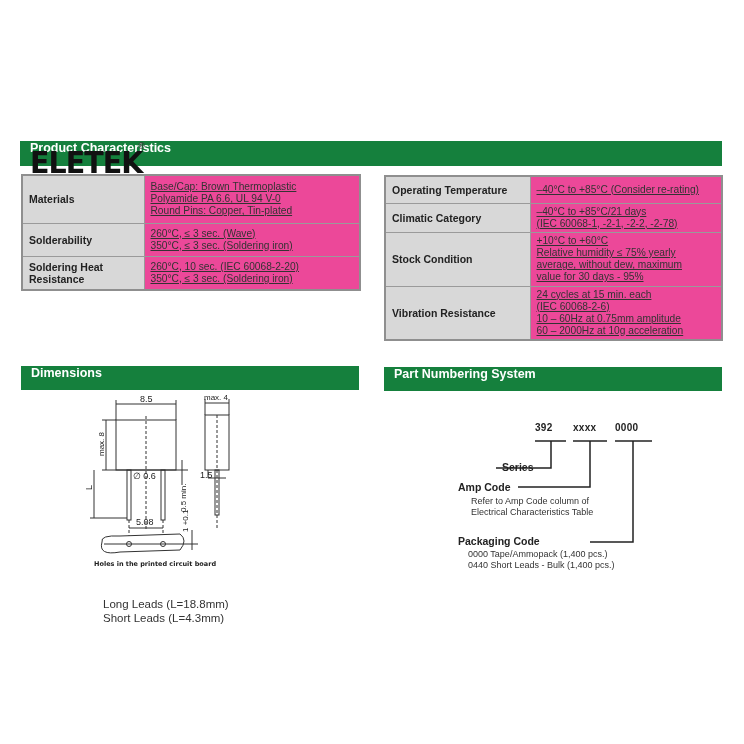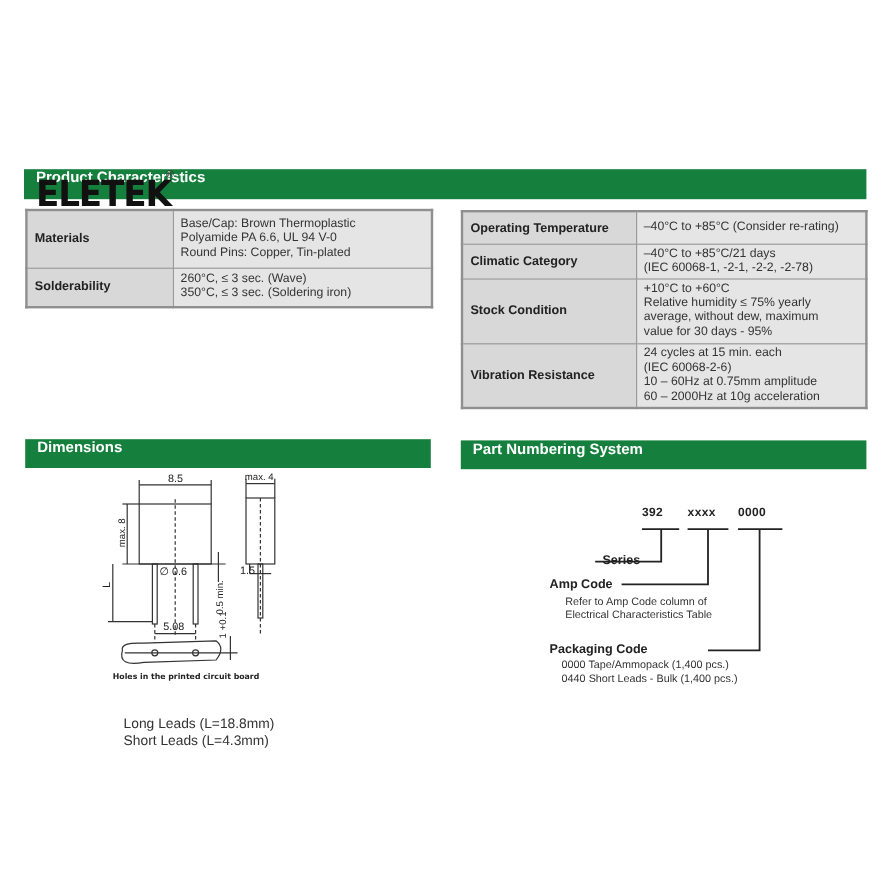--- a/index.html
+++ b/index.html
@@ -18,21 +18,21 @@
       font-size: 30px; font-weight: bold; color: #111; letter-spacing: -1px; line-height: 1;
       transform: scaleX(0.95); transform-origin: left top;
     }
     .watermark .reg { position: absolute; left: 113px; top: -6px; font-size: 9px; font-weight: normal; color: #333; }
     table.spec {
       position: absolute; border-collapse: collapse; font-size: 10.2px; line-height: 12px;
       border: 2px solid #8f8f8f;
     }
     table.spec td { border: 1px solid #9a9a9a; vertical-align: middle; padding: 2px 6px; }
     table.spec td.lbl { background: #d8d8d8; font-weight: bold; font-size: 10.5px; color: #222; }
-    table.spec td.val { background: #e5e5e5; color: #333; }
+    table.spec td.val { background: #ec4899; color: #333; text-decoration: underline; }
     .val div { white-space: nowrap; }
     .caption { font-size: 6.5px; color: #222; font-weight: bold; font-family: "DejaVu Sans", sans-serif; }
     .leads { font-size: 11.5px; color: #333; line-height: 14px; }
     .pn-code { font-weight: bold; font-size: 10px; color: #222; letter-spacing: 0.3px; text-align: right; }
     .pn-label { font-weight: bold; font-size: 10.5px; color: #222; }
     .pn-desc { font-size: 9px; color: #333; line-height: 11px; }
   </style>
 </head>
 <body>
 
@@ -60,20 +60,30 @@
       <div>Polyamide PA 6.6, UL 94 V-0</div>
       <div>Round Pins: Copper, Tin-plated</div>
     </td>
   </tr>
   <tr style="height:33px;">
     <td class="lbl">
           <div>Solderability</div>
         </td>
     <td class="val">
       <div>260°C, ≤ 3 sec. (Wave)</div>
+      <div>350°C, ≤ 3 sec. (Soldering iron)</div>
+    </td>
+  </tr>
+  <tr style="height:34px;">
+    <td class="lbl">
+      <div>Soldering Heat</div>
+      <div>Resistance</div>
+    </td>
+    <td class="val">
+      <div>260°C, 10 sec. (IEC  60068-2-20)</div>
       <div>350°C, ≤ 3 sec. (Soldering iron)</div>
     </td>
   </tr>
 </tbody>
   </table>
 
 <table class="spec" style="left:384px; top:175px; width:339px;">
   <colgroup>
       <col style="width:145px">
       <col>

